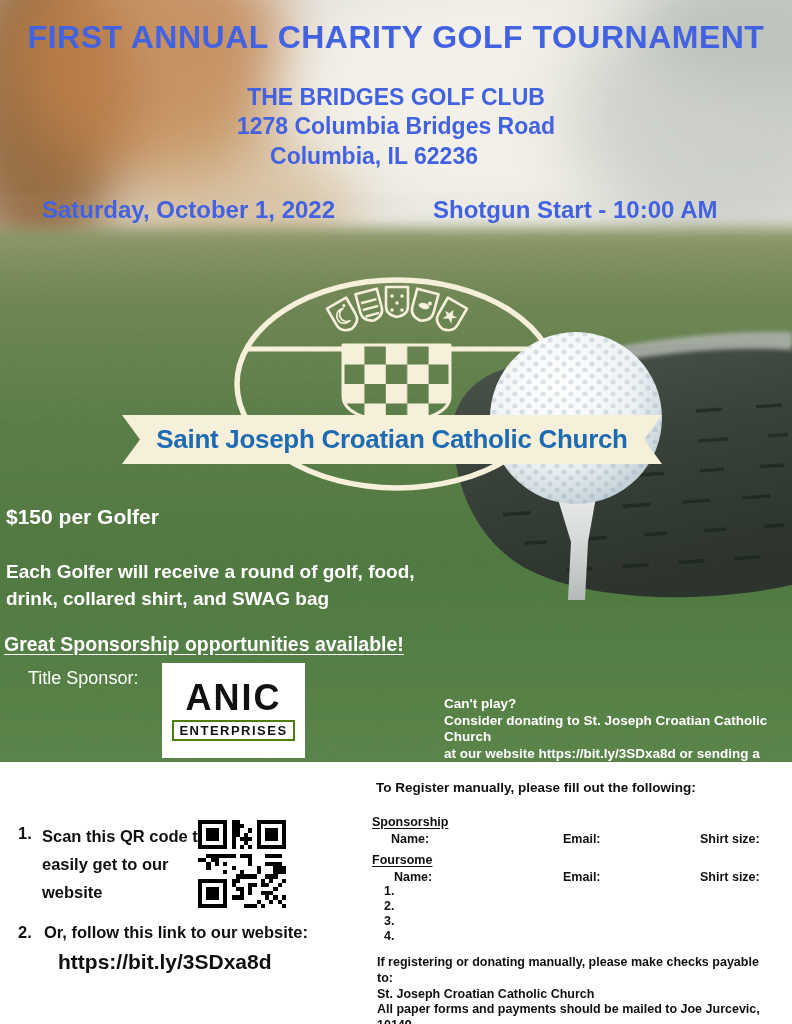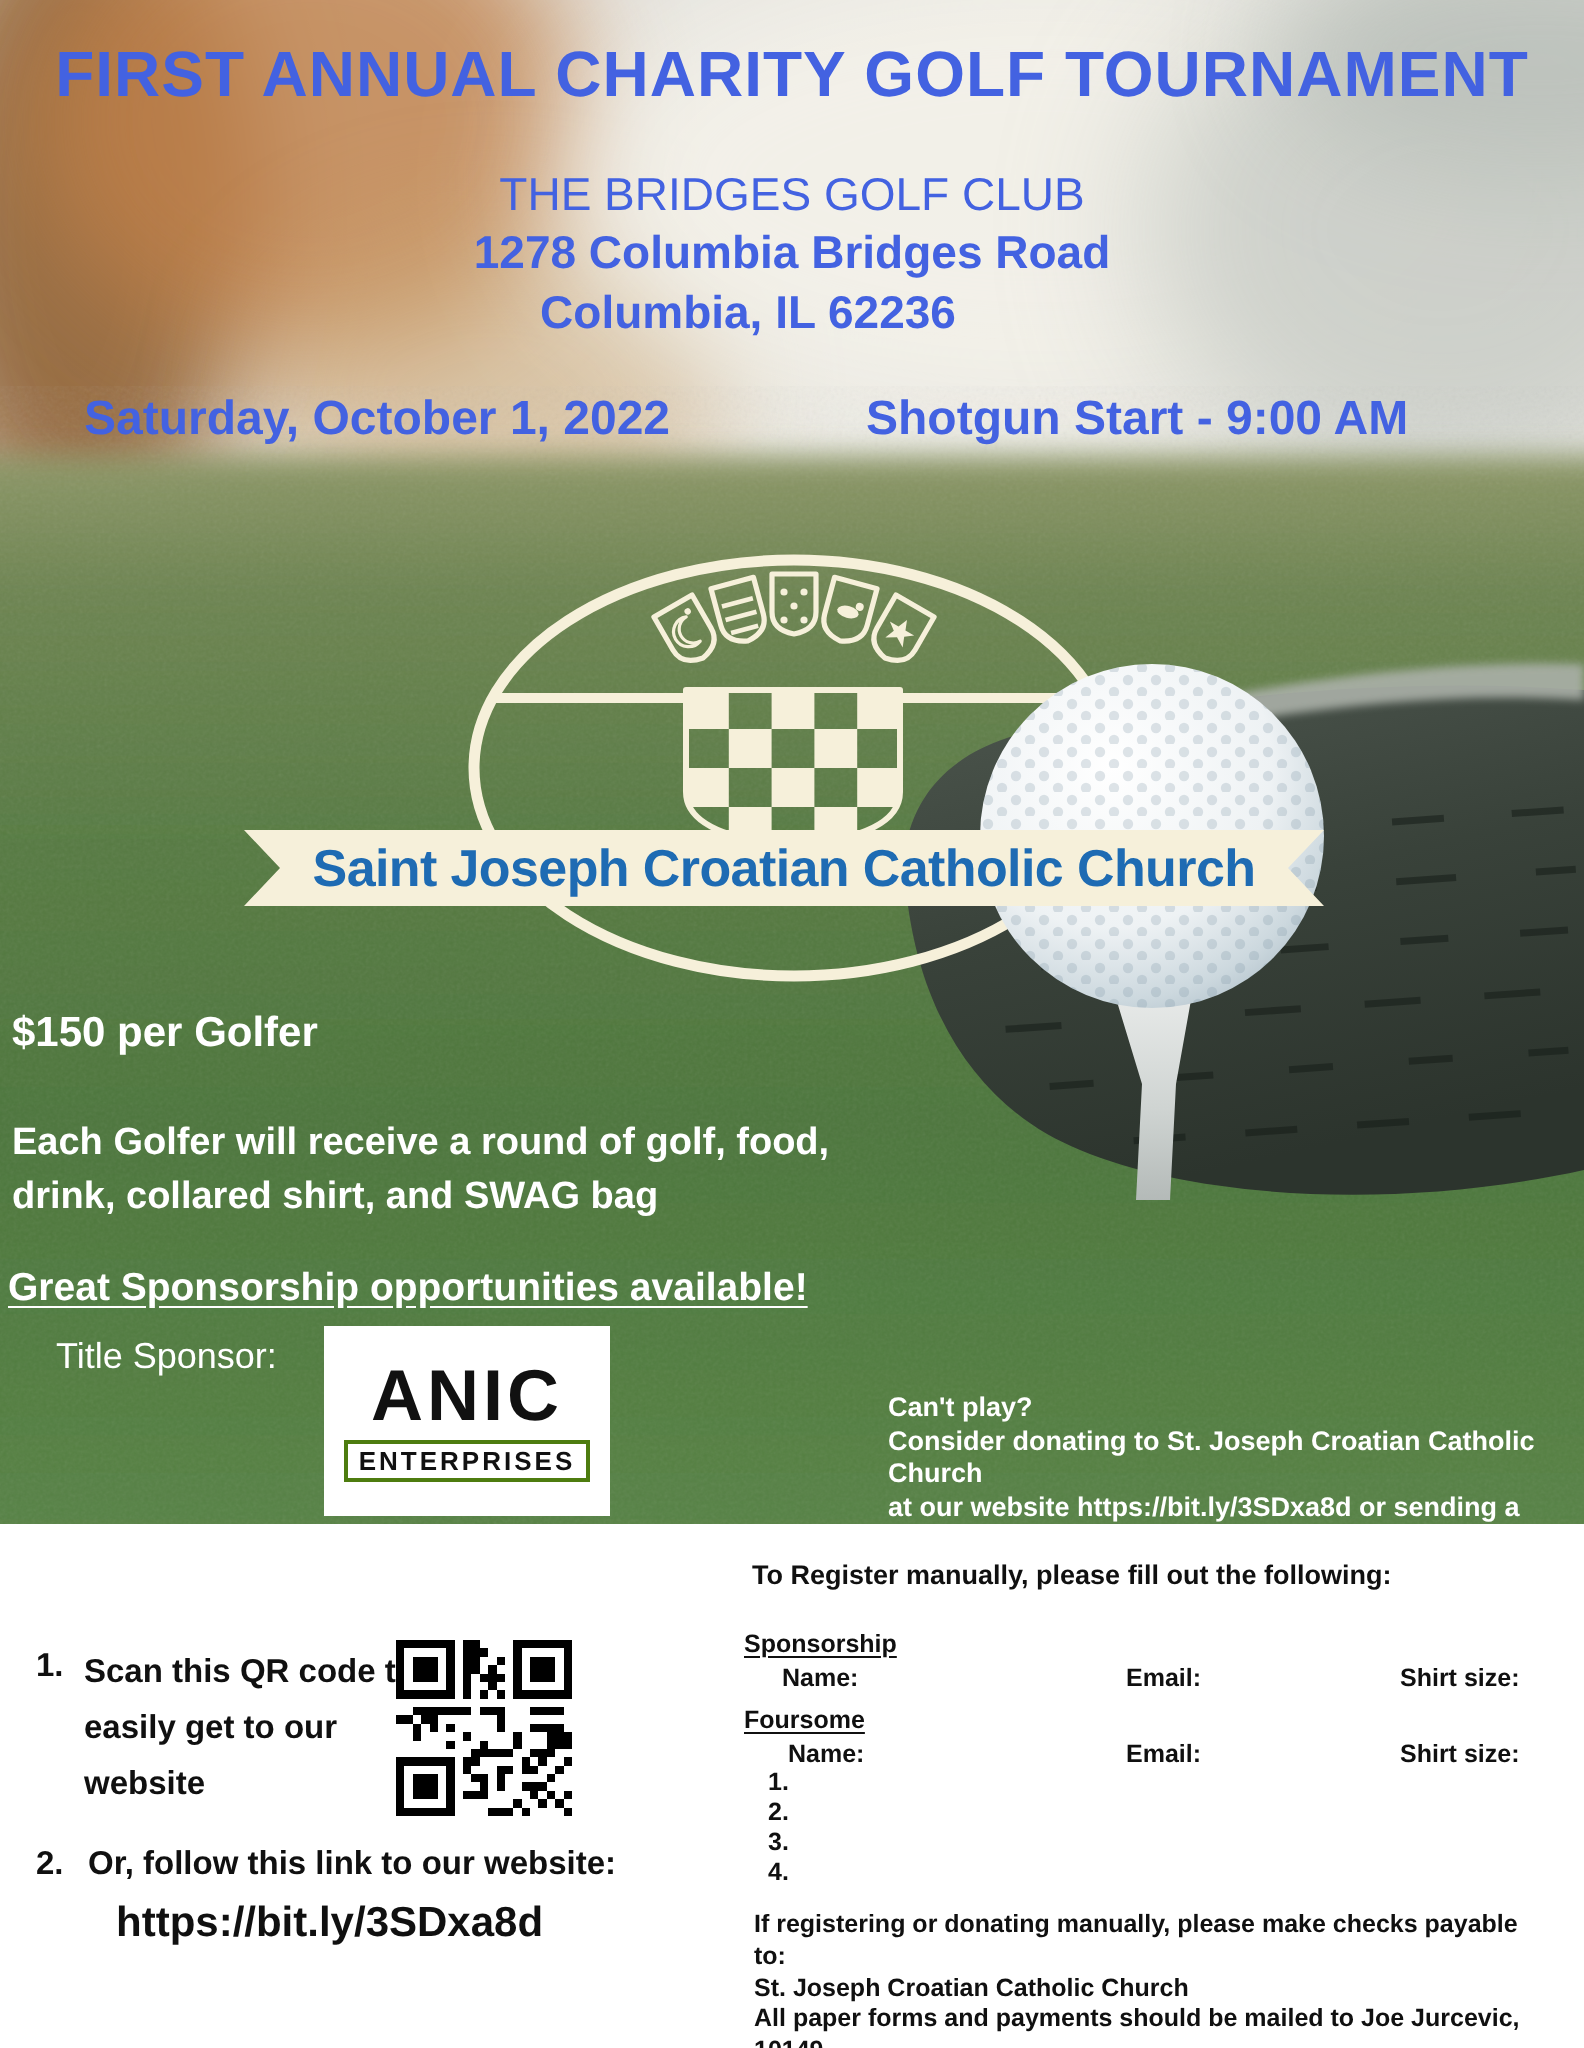--- a/index.html
+++ b/index.html
@@ -4,27 +4,27 @@
 <style>
   html,body{margin:0;padding:0;background:#fff;}
   .flyer{position:relative;width:792px;height:1024px;overflow:hidden;background:#fff;
          font-family:"Liberation Sans",sans-serif;}
   .abs{position:absolute;}
   
   .photo{position:absolute;left:0;top:0;width:792px;height:762px;overflow:hidden;}
   .photo svg{display:block;}
   .blue{color:var(--blue,#4362e1);}
   .title{top:19px;left:0;width:792px;text-align:center;font-size:32px;font-weight:bold;letter-spacing:.5px;}
-  .venue{top:84px;left:0;width:792px;text-align:center;font-size:23px;font-weight:normal;}
+  .venue{top:84px;left:0;width:792px;text-align:center;font-size:23px;font-weight:bold;}
   .addr1{top:113px;left:0;width:792px;text-align:center;font-size:23px;font-weight:bold;}
   .addr2{top:143px;left:0;width:748px;text-align:center;font-size:23px;font-weight:bold;}
   .date{top:196px;left:42px;font-size:24px;font-weight:bold;}
   .start{top:196px;left:433px;font-size:24px;font-weight:bold;}
   
-  .banner{top:415px;left:122px;width:540px;height:38px;background:var(--cream,#f6f0da);
+  .banner{top:415px;left:122px;width:540px;height:49px;background:var(--cream,#f6f0da);
           display:flex;align-items:center;justify-content:center;
           clip-path:polygon(0 0,100% 0,calc(100% - 18px) 50%,100% 100%,0 100%,18px 50%);
           box-shadow:0 4px 7px rgba(0,0,0,.22);}
   .banner span{color:var(--banner-blue,#1e6bb3);font-size:26px;font-weight:bold;letter-spacing:-0.3px;white-space:nowrap;}
   
   .wtx{color:#fff;}
   .price{top:505px;left:6px;font-size:21px;font-weight:bold;}
   .includes{top:558px;left:6px;font-size:19px;font-weight:bold;line-height:27px;white-space:pre-line;}
   .sponsorship{top:633px;left:4px;font-size:19.5px;font-weight:bold;text-decoration:underline;text-underline-offset:3px;}
   .titlesponsor{top:668px;left:28px;font-size:18px;font-weight:400;}
@@ -191,21 +191,21 @@
         <circle cx="576" cy="418" r="86" fill="url(#ballGrad)"></circle>
         <circle cx="576" cy="418" r="86" fill="url(#dimples)"></circle>
       </g>
     </svg>
 
     <div class="abs title blue">FIRST ANNUAL CHARITY GOLF TOURNAMENT</div>
     <div class="abs venue blue">THE BRIDGES GOLF CLUB</div>
     <div class="abs addr1 blue">1278 Columbia Bridges Road</div>
     <div class="abs addr2 blue">Columbia, IL 62236</div>
     <div class="abs date blue">Saturday, October 1, 2022</div>
-    <div class="abs start blue">Shotgun Start - 9:00 AM</div>
+    <div class="abs start blue">Shotgun Start - 10:00 AM</div>
 
     <div class="abs banner">
       <span>Saint Joseph Croatian Catholic Church</span>
     </div>
 
     <div class="abs price wtx">$150 per Golfer</div>
     <div class="abs includes wtx">Each Golfer will receive a round of golf, food,
 drink, collared shirt, and SWAG bag</div>
     <div class="abs sponsorship wtx">Great Sponsorship opportunities available!</div>
     <div class="abs titlesponsor wtx">Title Sponsor:</div>

